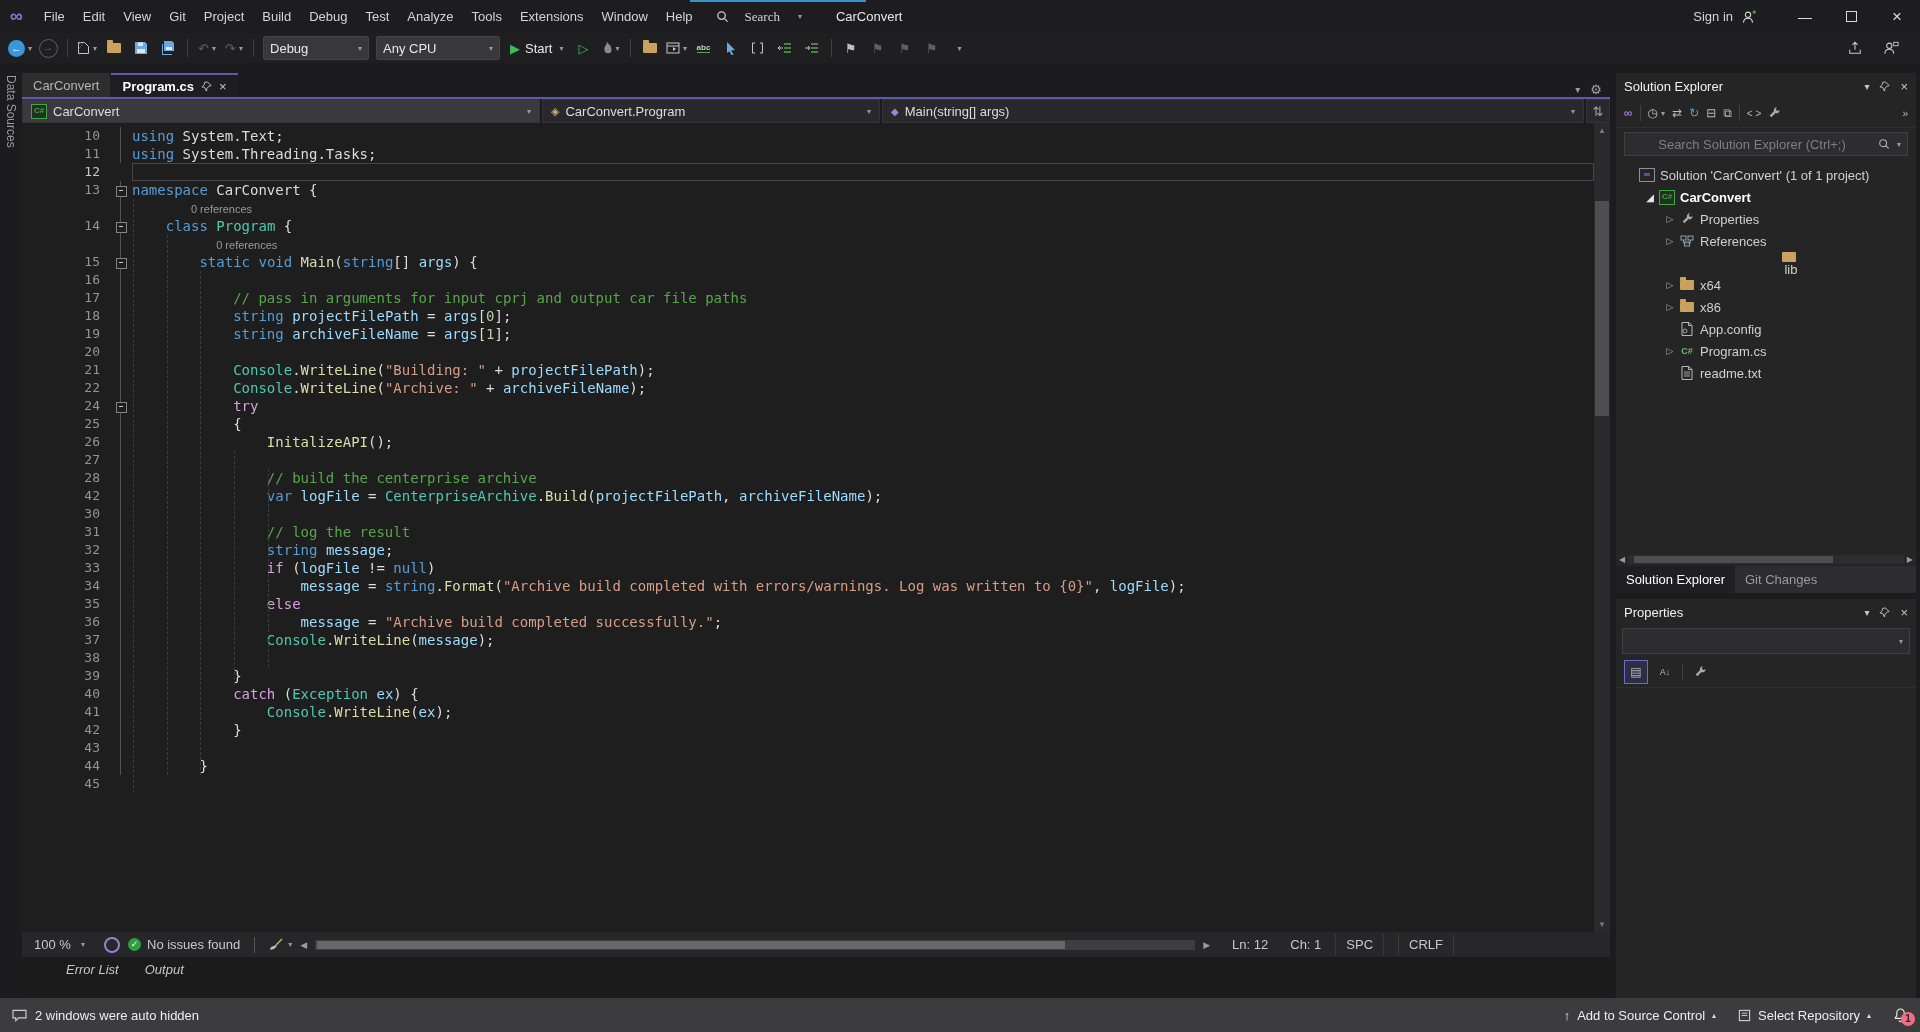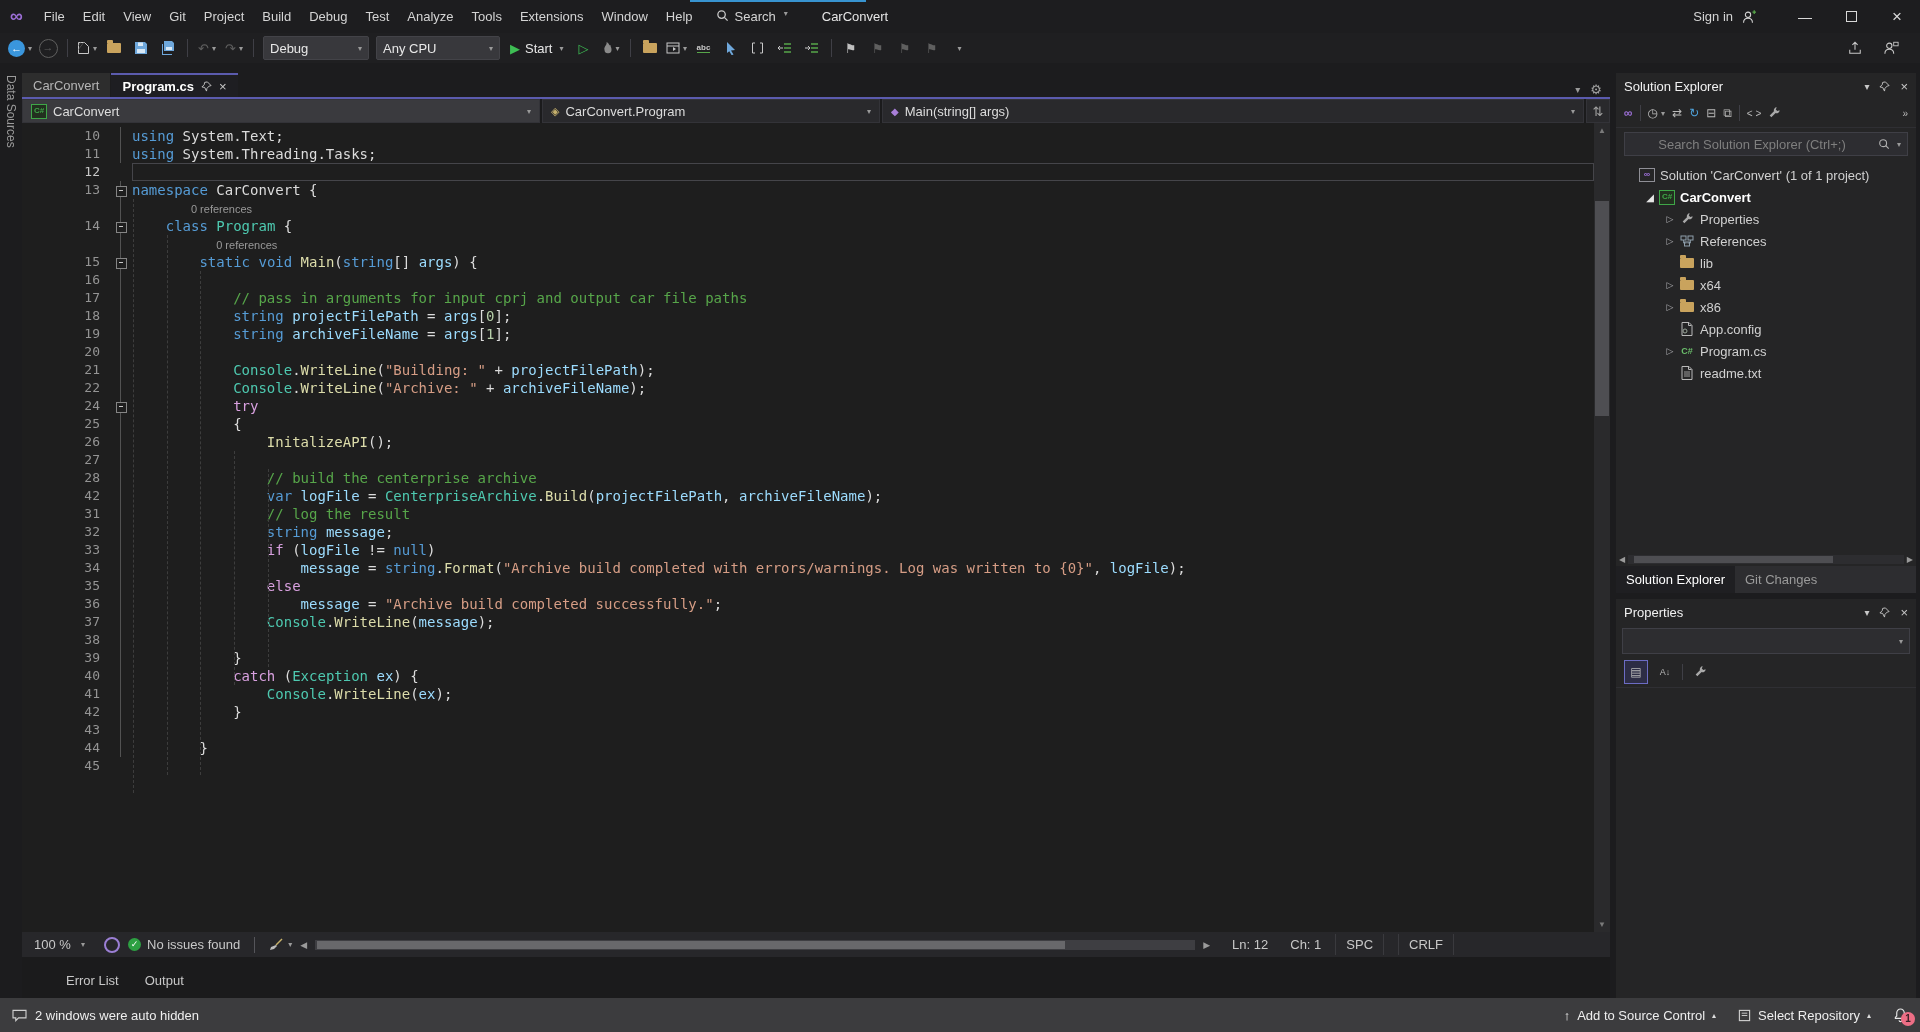--- a/index.html
+++ b/index.html
@@ -2,21 +2,21 @@
 <html><head>
 <meta charset="utf-8">
 <style>
   html,body{margin:0;padding:0;width:1920px;height:1032px;overflow:hidden;background:#1b1b1c;
     font-family:"Liberation Sans",sans-serif;font-size:13px;color:#cccccc;-webkit-font-smoothing:antialiased;}
   .noselect{user-select:none}
   
   #titlebar{height:33px;display:flex;align-items:center;background:#1d1d1f;position:relative;}
   #vs-logo{font-size:18px;font-weight:bold;color:#9c6fd6;margin:0 12px 0 10px;}
   .menu-item{padding:0 9px;height:33px;line-height:33px;color:#d4d4d4;cursor:default;}
-  #search-ctl{display:flex;gap:6px;margin-left:14px;color:#d4d4d4;}
+  #search-ctl{display:flex;align-items:center;gap:16px;margin-left:14px;color:#d4d4d4;font-family:Liberation Serif, serif;}
   #accent-top{position:absolute;top:0;left:690px;width:176px;height:2px;background:#3894d0;}
   #win-title{margin-left:34px;color:#e6e6e6;}
   #titlebar-right{margin-left:auto;display:flex;align-items:center;height:33px;}
   #sign-in{display:flex;align-items:center;gap:7px;margin-right:26px;color:#d4d4d4;}
   .win-btn{width:46px;height:33px;display:flex;align-items:center;justify-content:center;color:#d8d8d8;font-size:14px;}
   #restore-glyph{width:9px;height:9px;border:1px solid #d8d8d8;position:relative;background:#1d1d1f;}
   #restore-glyph::before{content:"";position:absolute;left:2px;top:-4px;width:9px;height:9px;border:1px solid #d8d8d8;z-index:-1;}
   
   #toolbar{height:30px;display:flex;align-items:center;background:#1f1f21;padding:0 6px;gap:1px;}
   .tb{height:24px;min-width:22px;padding:0 2px;display:flex;align-items:center;justify-content:center;gap:1px;color:#c8c8c8;}
@@ -87,21 +87,21 @@
   .ic-circle{width:12px;height:12px;border-radius:50%;border:2px solid #9b7fd4;}
   #issue-chip{display:flex;align-items:center;gap:6px;}
   .check-circle{width:13px;height:13px;border-radius:50%;background:#2da042;color:#fff;font-size:9px;line-height:13px;text-align:center;}
   .es-sep{width:1px;height:16px;background:#55555a;margin:0 6px;}
   #h-track{flex:1;height:10px;background:#3e3e42;position:relative;max-width:880px;}
   #h-thumb{position:absolute;left:2px;top:1px;bottom:1px;width:85%;background:#68686b;}
   .h-arr{font-size:9px;color:#9a9a9a;}
   .pos-item{margin-left:14px;white-space:nowrap;}
   .seg{padding:3px 10px;border-left:1px solid #3a3a3e;border-right:1px solid #3a3a3e;margin-left:6px;}
   
-  #bottom-tabs-row{height:36px;background:#1b1b1c;display:flex;gap:26px;padding:5px 0 0 44px;align-items:center;}
+  #bottom-tabs-row{height:36px;background:#1b1b1c;display:flex;gap:26px;padding:5px 0 0 44px;align-items:flex-start;font-style:italic;}
   .bottom-tab{color:#c8c8c8;}
   
   #right-panel{width:300px;flex:none;display:flex;flex-direction:column;padding:10px 4px 0 6px;background:#1c1c1e;}
   .pane{background:#252526;display:flex;flex-direction:column;}
   #se-pane{height:520px;}
   .pane-title{height:26px;display:flex;align-items:center;padding:0 8px;color:#f1f1f1;}
   .pane-title .ctl{margin-left:10px;color:#c8c8c8;font-size:10px;}
   .pane-title .spacer{flex:1;}
   #se-toolbar{height:28px;display:flex;align-items:center;gap:7px;padding:0 8px;border-bottom:1px solid #2f2f33;}
   .se-ico{color:#b9b9b9;font-size:12px;display:flex;align-items:center;gap:1px;}
@@ -506,20 +506,26 @@
               <div class="c-text"><span class="tok-p">                </span><span class="tok-m">// build the centerprise archive</span></div>
             </div>
             <div class="code-row">
               <div class="c-margin"></div>
               <div class="c-num">42</div>
               <div class="c-fold has-line"></div>
               <div class="c-text"><span class="tok-p">                </span><span class="tok-k">var</span><span class="tok-p"> </span><span class="tok-v">logFile</span><span class="tok-p"> = </span><span class="tok-t">CenterpriseArchive</span><span class="tok-p">.</span><span class="tok-f">Build</span><span class="tok-p">(</span><span class="tok-v">projectFilePath</span><span class="tok-p">, </span><span class="tok-v">archiveFileName</span><span class="tok-p">);</span></div>
             </div>
             <div class="code-row">
               <div class="c-margin"></div>
+              <div class="c-num">30</div>
+              <div class="c-fold has-line"></div>
+              <div class="c-text"></div>
+            </div>
+            <div class="code-row">
+              <div class="c-margin"></div>
               <div class="c-num">31</div>
               <div class="c-fold has-line"></div>
               <div class="c-text"><span class="tok-p">                </span><span class="tok-m">// log the result</span></div>
             </div>
             <div class="code-row">
               <div class="c-margin"></div>
               <div class="c-num">32</div>
               <div class="c-fold has-line"></div>
               <div class="c-text"><span class="tok-p">                </span><span class="tok-k">string</span><span class="tok-p"> </span><span class="tok-v">message</span><span class="tok-p">;</span></div>
             </div>
@@ -721,21 +727,21 @@
             <span class="t-icon">
               <svg width="14" height="12" viewBox="0 0 14 12">
                 <rect x="1" y="1" width="5" height="4" fill="none" stroke="#8fa0ac"></rect>
                 <rect x="8" y="1" width="5" height="4" fill="none" stroke="#8fa0ac"></rect>
                 <rect x="4.5" y="7" width="5" height="4" fill="none" stroke="#8fa0ac"></rect>
                 <path d="M3.5 5v3h3M10.5 5v3h-3" fill="none" stroke="#8fa0ac" stroke-width=".8"></path>
               </svg>
             </span>
             <span class="t-label">References</span>
           </div>
-          <div class="t-row" style="padding-left: 46px;">
+          <div class="t-row" style="padding-left: 46px; flex-direction: column;">
             <span class="t-arrow"></span>
             <span class="t-icon">
               <span class="folder-ico"></span>
             </span>
             <span class="t-label">lib</span>
           </div>
           <div class="t-row" style="padding-left: 46px;">
             <span class="t-arrow">▷</span>
             <span class="t-icon">
               <span class="folder-ico"></span>

